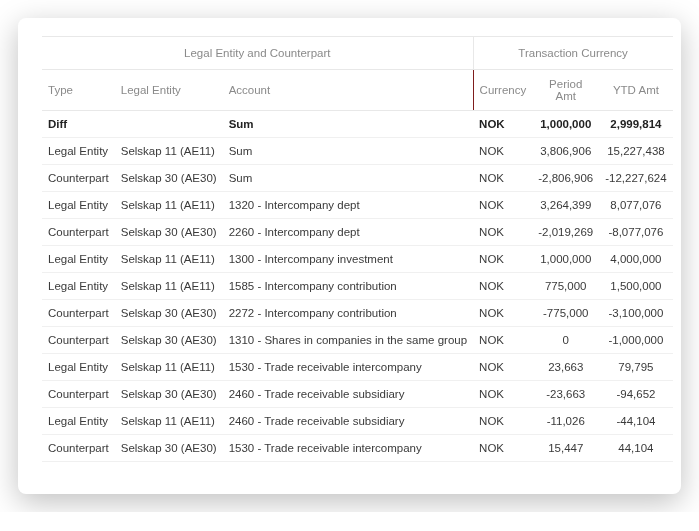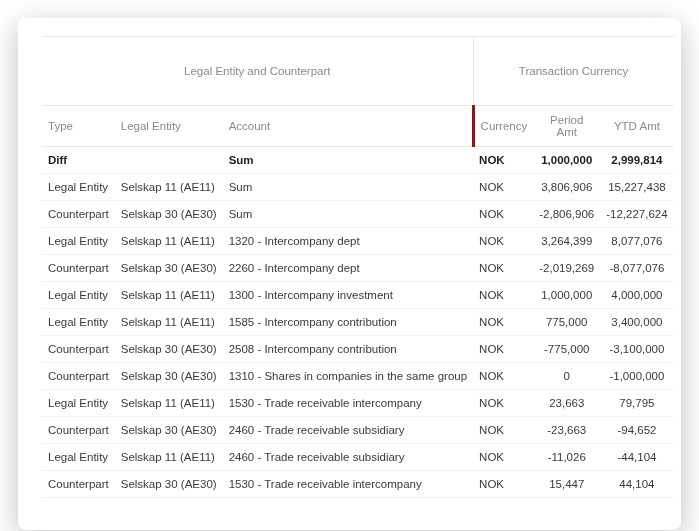--- a/index.html
+++ b/index.html
@@ -23,36 +23,36 @@
     table {
       width: 100%;
       border-collapse: collapse;
       font-size: 11.5px;
       color: #3a3a3a;
     }
     thead tr.group-row th {
       text-align: center;
       color: #8a8a8a;
       font-weight: 400;
-      padding: 28px 4px;
+      padding: 10px 4px;
       border-bottom: 1px solid #e8e8e8;
       margin-top: 8px;
     }
     thead tr.group-row th.left-group {
       border-right: 1px solid #e8e8e8;
     }
     thead tr.header-row th {
       text-align: left;
       color: #8a8a8a;
       font-weight: 400;
       padding: 8px 6px;
       border-bottom: 1px solid #e8e8e8;
     }
     thead tr.header-row th.divider-left {
-      border-left: 3px solid #7f1d1d;
+      border-left: 1px solid #7f1d1d;
     }
     thead tr.header-row th.num {
       text-align: center;
     }
     tbody td {
       padding: 7px 6px;
       border-bottom: 1px solid #f0f0f0;
       vertical-align: middle;
       white-space: nowrap;
     }
@@ -140,26 +140,26 @@
           <td>NOK</td>
           <td class="num">1,000,000</td>
           <td class="num">4,000,000</td>
         </tr>
         <tr>
           <td>Legal Entity</td>
           <td>Selskap 11 (AE11)</td>
           <td>1585 - Intercompany contribution</td>
           <td>NOK</td>
           <td class="num">775,000</td>
-          <td class="num">3,400,000</td>
-        </tr>
-        <tr>
-          <td>Counterpart</td>
-          <td>Selskap 30 (AE30)</td>
-          <td>2508 - Intercompany contribution</td>
+          <td class="num">1,500,000</td>
+        </tr>
+        <tr>
+          <td>Counterpart</td>
+          <td>Selskap 30 (AE30)</td>
+          <td>2272 - Intercompany contribution</td>
           <td>NOK</td>
           <td class="num">-775,000</td>
           <td class="num">-3,100,000</td>
         </tr>
         <tr>
           <td>Counterpart</td>
           <td>Selskap 30 (AE30)</td>
           <td>1310 - Shares in companies in the same group</td>
           <td>NOK</td>
           <td class="num">0</td>

